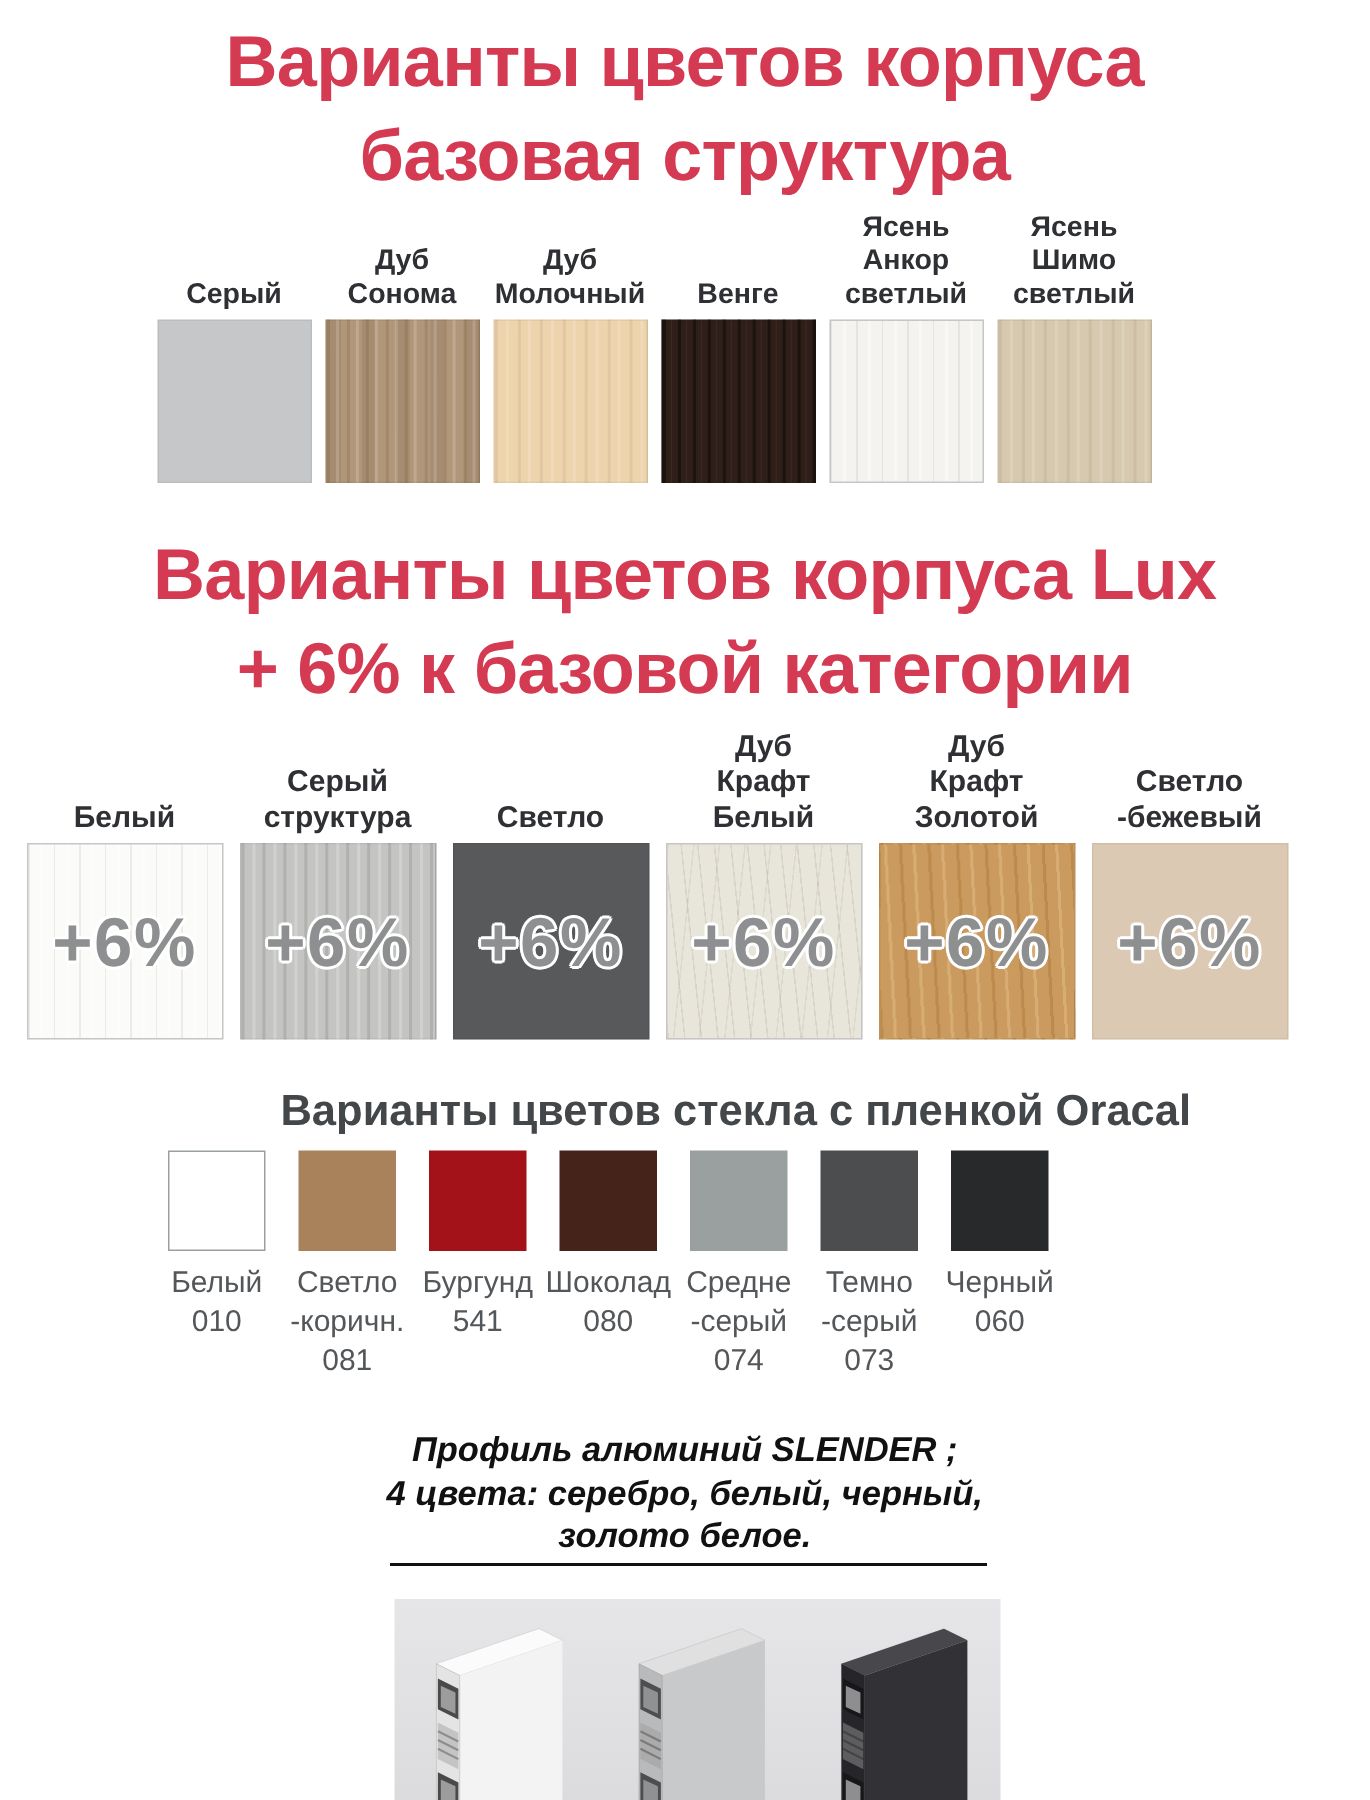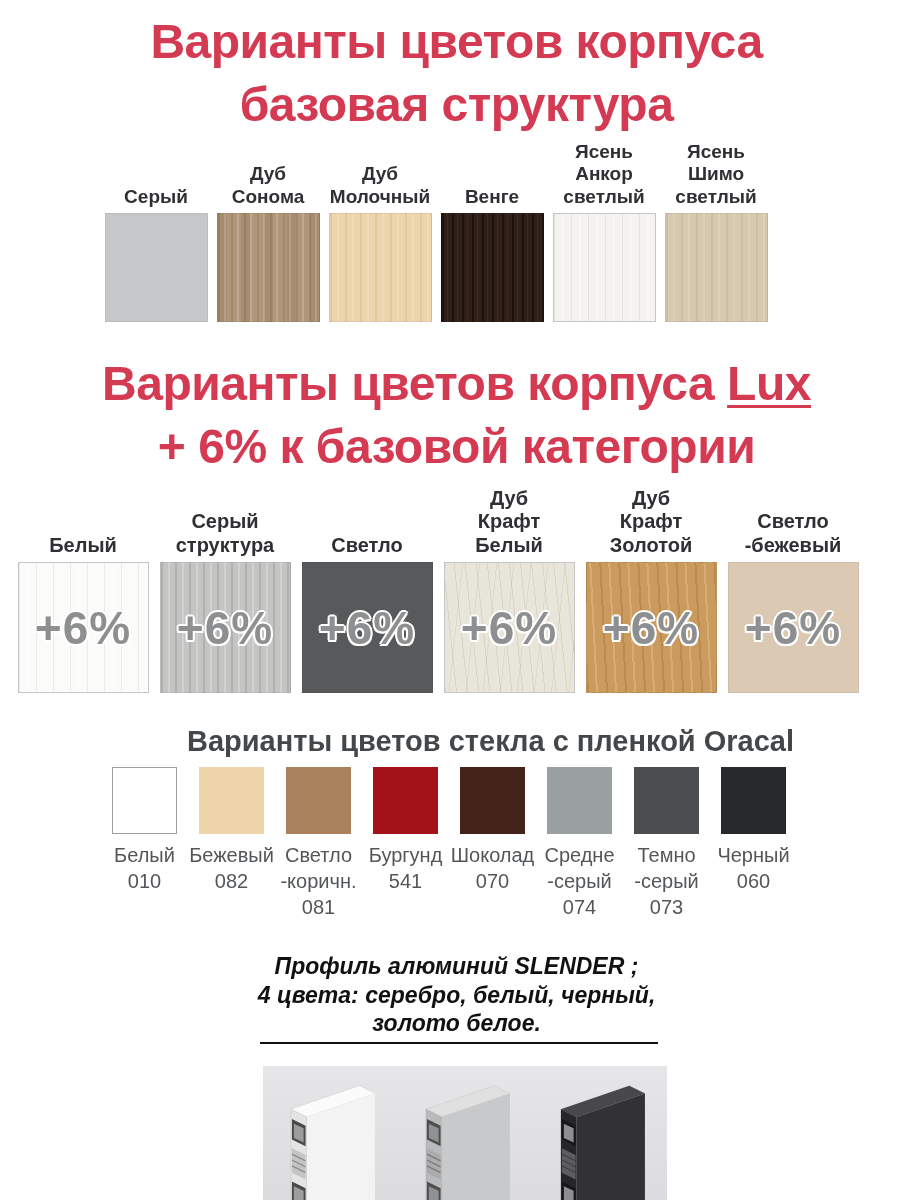--- a/index.html
+++ b/index.html
@@ -13,21 +13,20 @@
 
   
   .title-red {
     margin-top:10px;
     text-align:center;
     font-size:48px; font-weight:700; letter-spacing:-0.5px;
     line-height:1.32;
     color:var(--accent,#d43a52);
   }
   .title-red .lux-underline {
-    text-decoration:underline;
     text-decoration-thickness:3px;
     text-underline-offset:5px;
     text-align:right;
   }
   .title-red.second { margin-top:30px; }
 
   
   .swatch-row { display:flex; align-items:flex-end; }
   .cell { display:flex; flex-direction:column; justify-content:flex-end; }
   .cell-label {
@@ -252,39 +251,34 @@
 
   <div class="title-glass">Варианты цветов стекла с пленкой Oracal</div>
 
   <div class="glass-row">
     <div class="glass-cell">
       <div class="glass-chip bordered" style="--bg: #ffffff;"></div>
       <div class="glass-label">Белый
 010</div>
     </div>
     <div class="glass-cell">
-      <div class="glass-chip" style="--bg: #eed4a9;"></div>
-      <div class="glass-label">Бежевый
-082</div>
-    </div>
-    <div class="glass-cell">
       <div class="glass-chip" style="--bg: #a9815a;"></div>
       <div class="glass-label">Светло
 -коричн.
 081</div>
     </div>
     <div class="glass-cell">
       <div class="glass-chip" style="--bg: #a31219;"></div>
       <div class="glass-label">Бургунд
 541</div>
     </div>
     <div class="glass-cell">
       <div class="glass-chip" style="--bg: #45221a;"></div>
       <div class="glass-label">Шоколад
-070</div>
+080</div>
     </div>
     <div class="glass-cell">
       <div class="glass-chip" style="--bg: #9a9fa0;"></div>
       <div class="glass-label">Средне
 -серый
 074</div>
     </div>
     <div class="glass-cell">
       <div class="glass-chip" style="--bg: #4b4d4f;"></div>
       <div class="glass-label">Темно

